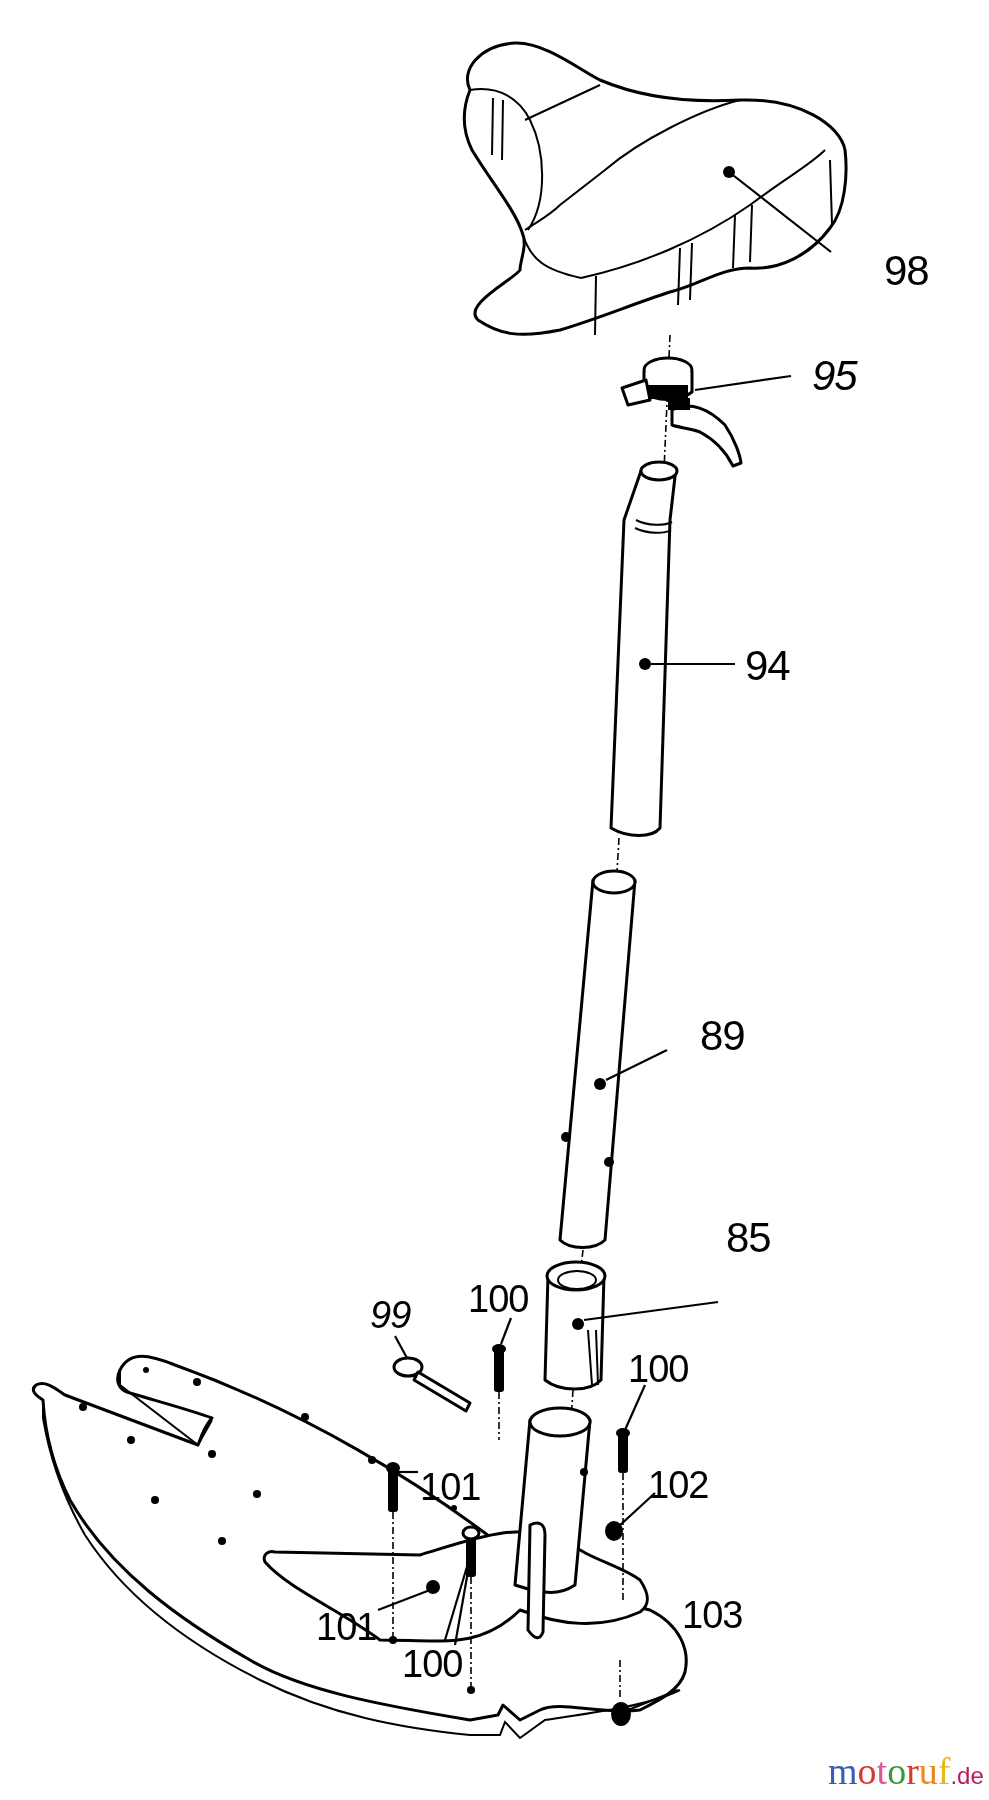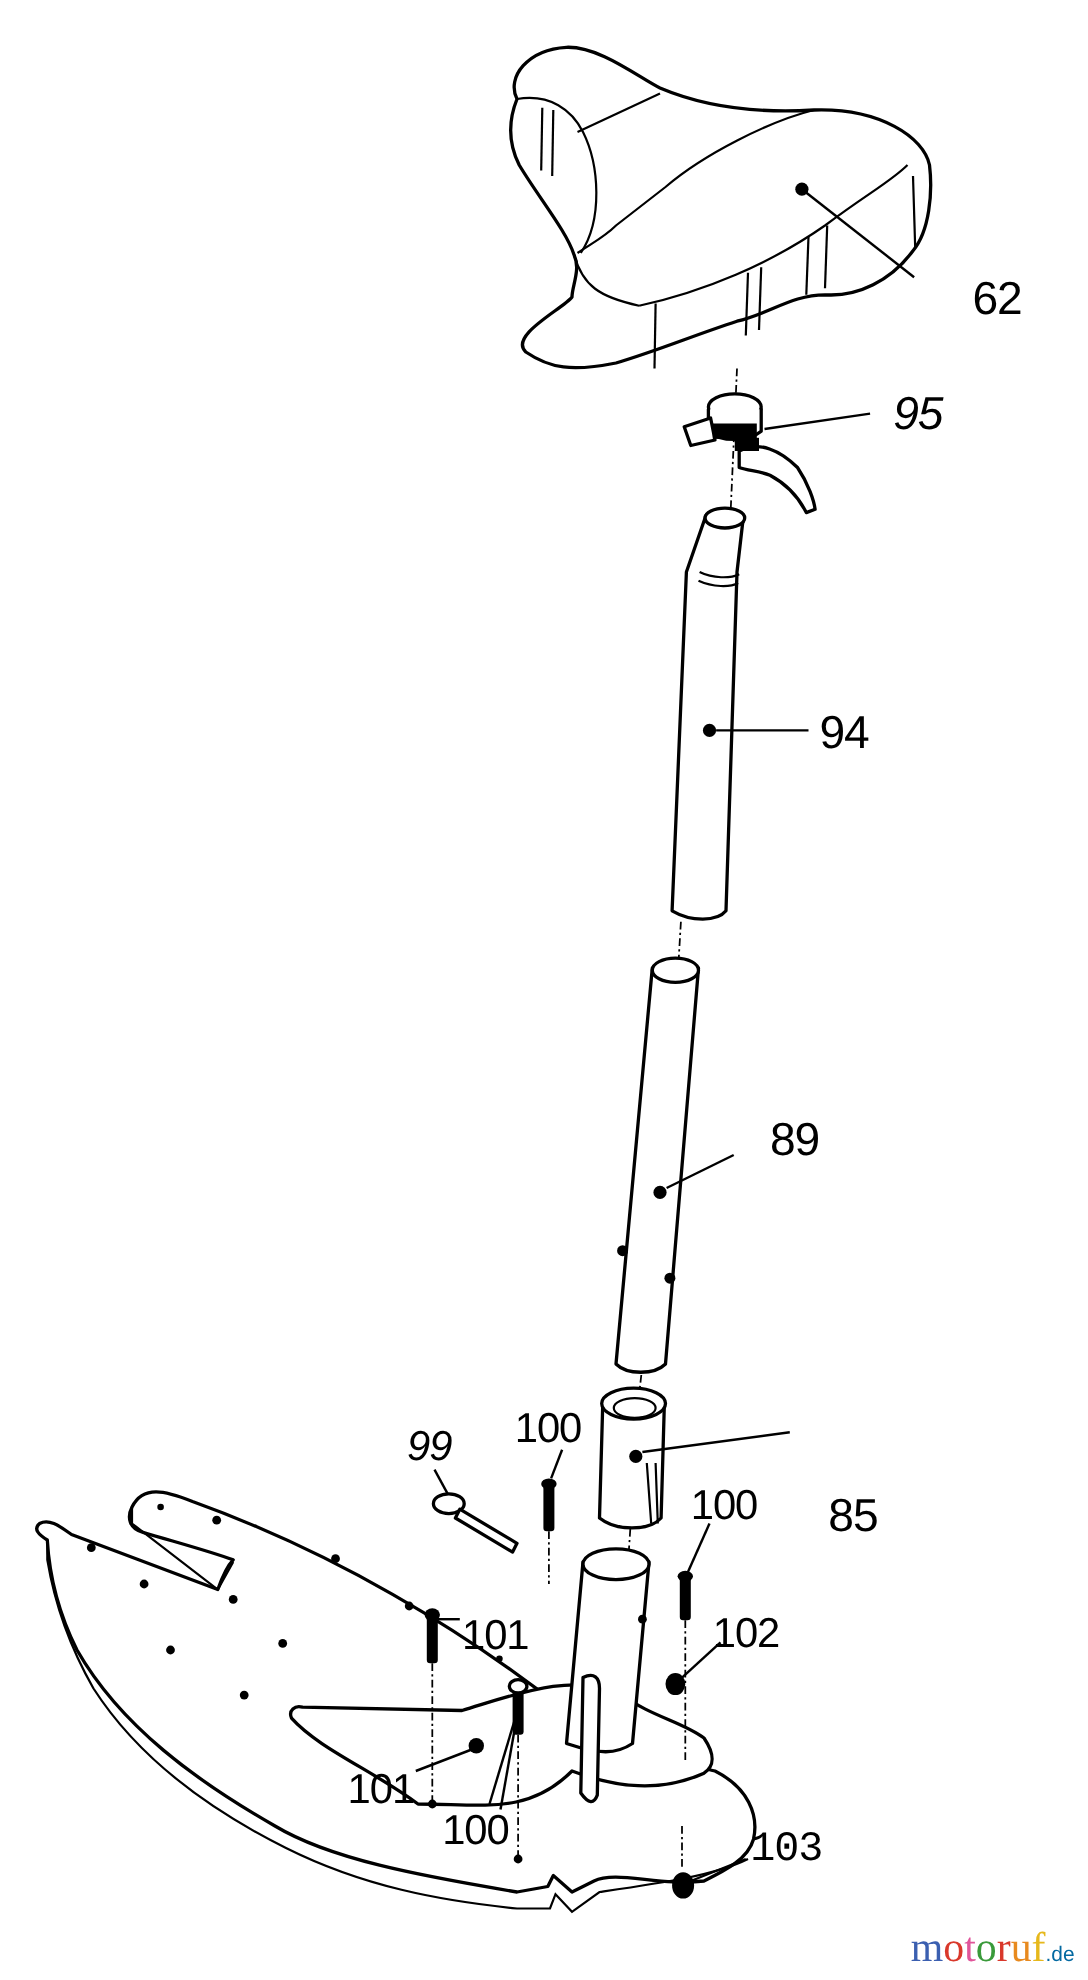--- a/index.html
+++ b/index.html
@@ -7,21 +7,21 @@
   svg{position:absolute;left:0;top:0;}
   .part{fill:#fff;stroke:#000;stroke-width:3;stroke-linejoin:round;stroke-linecap:round;}
   .thin{fill:none;stroke:#000;stroke-width:2;}
   .dash{fill:none;stroke:#000;stroke-width:1.6;stroke-dasharray:7 3 2 3;}
   .lead{fill:none;stroke:#000;stroke-width:2.2;}
   .dot{fill:#000;}
   .callout{position:absolute;font-family:"Liberation Sans",sans-serif;font-size:42px;color:#000;line-height:1;letter-spacing:-1px;}
   .callout.small{font-size:38px;}
   #watermark{position:absolute;left:828px;top:1752px;font-family:"Liberation Serif",serif;font-size:38px;line-height:1;}
   #watermark span{display:inline-block;}
-  #watermark .tld{font-size:19px;color:#0369a1;font-family:"Liberation Sans",sans-serif;}
+  #watermark .tld{font-size:24px;color:#be185d;font-family:"Liberation Sans",sans-serif;}
 </style>
 </head>
 <body>
 
 <div id="canvas">
 <svg width="989" height="1800" viewBox="0 0 989 1800">
 
   <g>
     <path class="part" d="M470,90 C460,70 480,45 515,43 C545,42 580,70 600,80 C640,97 690,103 740,100 C800,98 840,125 845,150 C848,175 845,210 830,228 C810,255 780,270 750,268 C720,268 700,285 670,292 C630,305 600,318 560,330 C520,338 500,335 478,320 C462,305 513,280 520,270 C520,260 528,245 522,232 C515,210 490,180 472,150 C462,130 462,110 470,90 Z"></path>
     <path class="thin" d="M525,230 C540,220 550,215 560,205 L605,170 C640,140 700,110 740,100"></path>
@@ -143,30 +143,30 @@
     <line class="lead" x1="470" y1="1560" x2="455" y2="1645"></line>
 
     <line class="lead" x1="430" y1="1590" x2="378" y2="1610"></line>
 
     <line class="dash" x1="620" y1="1660" x2="620" y2="1700"></line>
     <ellipse cx="621" cy="1714" rx="10" ry="12" fill="#000"></ellipse>
     <line class="lead" x1="628" y1="1710" x2="678" y2="1690"></line>
   </g>
 </svg>
 
-<div class="callout" style="left:884px;top:250px;">62</div>
+<div class="callout" style="left:884px;top:250px;">98</div>
 <div class="callout" style="left:812px;top:355px;font-style:italic;">95</div>
 <div class="callout" style="left:745px;top:645px;text-align:right;">94</div>
 <div class="callout" style="left:675px;top:1015px;margin-left:25px;">89</div>
-<div class="callout" style="left:726px;top:1357px;margin-left:27px;">85</div>
+<div class="callout" style="left:726px;top:1217px;">85</div>
 <div class="callout small" style="left:370px;top:1296px;font-style:italic;">99</div>
 <div class="callout small" style="left:468px;top:1280px;">100</div>
 <div class="callout small" style="left:628px;top:1350px;">100</div>
 <div class="callout small" style="left:402px;top:1645px;">100</div>
 <div class="callout small" style="left:420px;top:1468px;">101</div>
 <div class="callout small" style="left:316px;top:1608px;">101</div>
 <div class="callout small" style="left:648px;top:1466px;text-align:center;">102</div>
-<div class="callout small" style="left:682px;top:1663px;font-family:Liberation Mono, monospace;">103</div>
+<div class="callout small" style="left:682px;top:1596px;">103</div>
 
 <div id="watermark">
   <span style="color:#3b5fb0">m</span><span style="color:#d9382b">o</span><span style="color:#e0559a">t</span><span style="color:#3a9a3a">o</span><span style="color:#d9382b">r</span><span style="color:#e88a1f">u</span><span style="color:#e6b81c">f</span><span class="tld">.de</span>
 </div>
 </div>
 
 </body></html>

